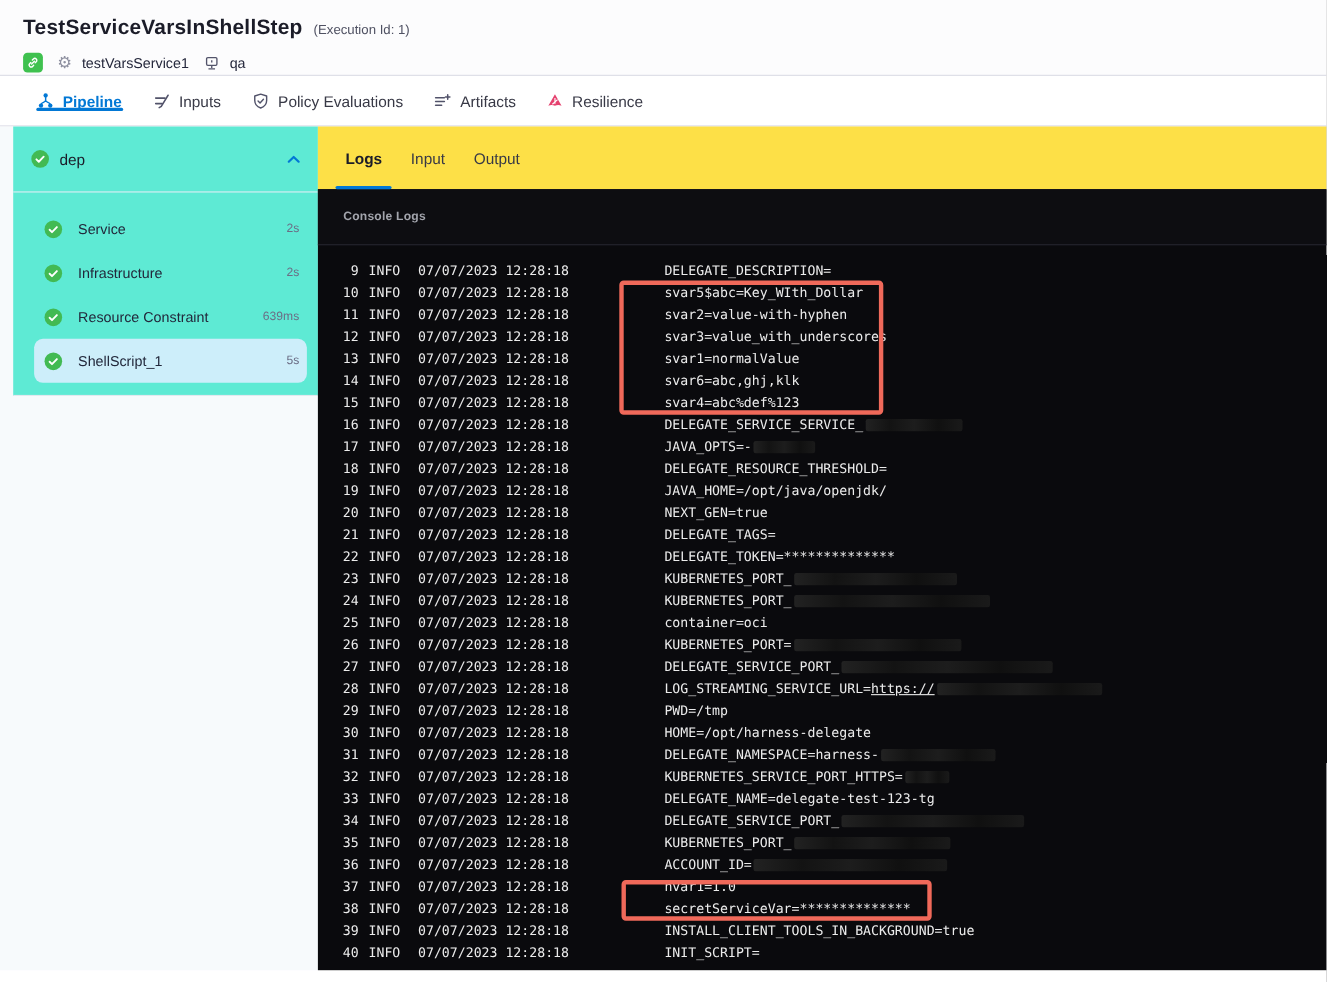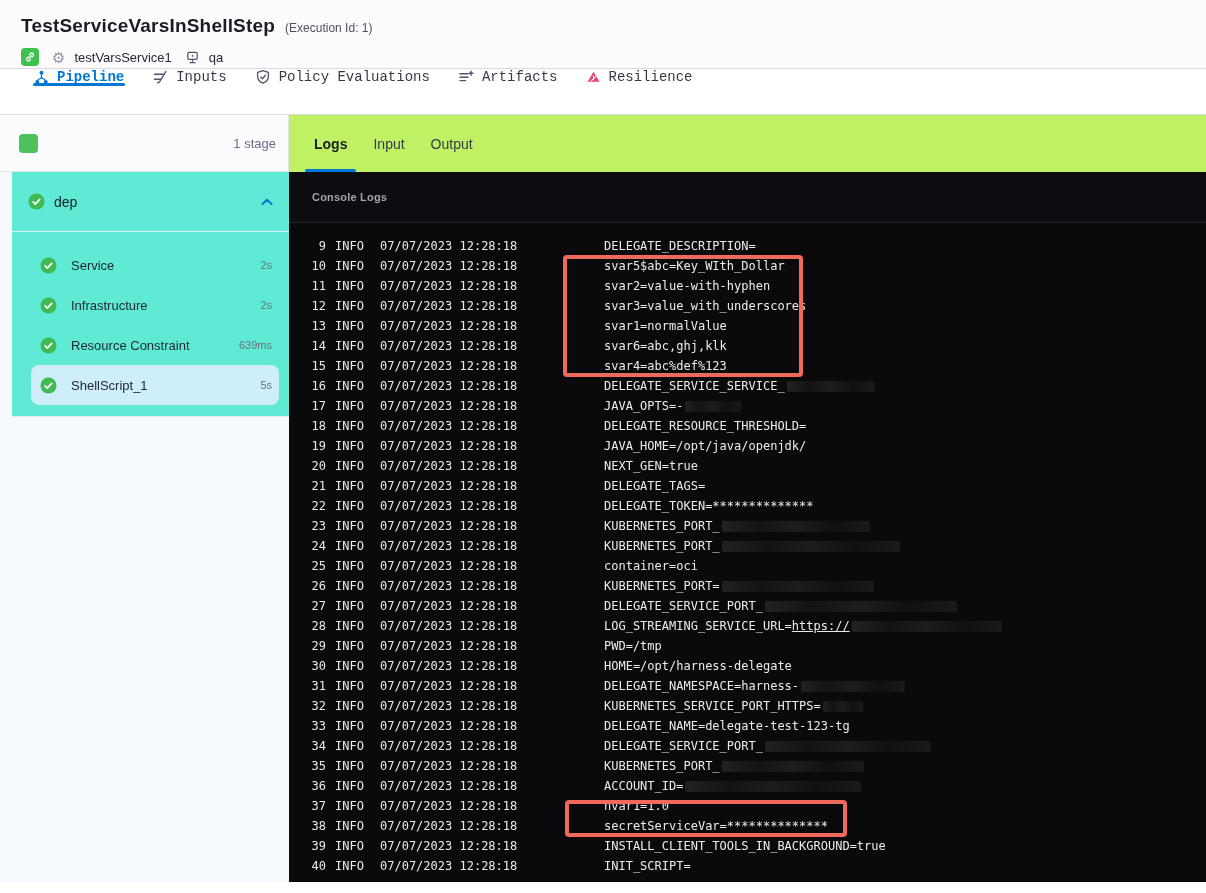--- a/index.html
+++ b/index.html
@@ -12,22 +12,22 @@
   .page-title { font-size:19px; font-weight:bold; color:#1b1c28; letter-spacing:.2px; }
   .execution-id { font-size:12px; color:#4f5162; }
   .meta-row { display:flex; align-items:center; margin-top:11px; gap:9px; }
   .service-badge { width:18px; height:18px; border-radius:4px; background:#3fc14f;
     display:flex; align-items:center; justify-content:center; flex:none; }
   .gear { font-size:15px; color:#8e90a0; line-height:1; margin-left:4px; }
   .meta-name { font-size:13px; color:#25283c; }
   .env-icon { margin-left:4px; display:flex; }
 
   
-  .nav-tabs { height:46px; display:flex; align-items:flex-start; gap:28px; padding-left:34px;
-    background:#fff; border-bottom:1px solid #d9dae4;font-family:Liberation Mono, monospace; }
+  .nav-tabs { height:46px; display:flex; align-items:center; gap:28px; padding-left:34px;
+    background:#fff; border-bottom:1px solid #d9dae4; }
   .nav-tab { display:flex; align-items:center; gap:8px; font-size:14px; color:#383946;
     position:relative; cursor:pointer; white-space:nowrap; }
   .nav-tab.active { color:#0278d5; font-weight:bold; }
   .nav-tab.active::after { content:""; position:absolute; left:-1px; right:-1px; bottom:-1px;
     height:3px; background:#0278d5; border-radius:2px; }
 
   
   .content { display:flex; height:767px; }
 
   
@@ -44,21 +44,21 @@
   .steps { padding:13px 0 11px; }
   .step-row { height:40px; display:flex; align-items:center; margin:0 10px 0 19px;
     padding:0 7px 0 9px; border-radius:8px; cursor:pointer; }
   .step-row.selected { background:#cdeefa; }
   .step-name { flex:1; margin-left:14px; font-size:13px; color:#22283b; }
   .step-duration { font-size:11px; color:#6b6d85; }
   .sidebar-rest { flex:1; background:#f7fafc; }
 
   
   .main { flex:1; min-width:0; display:flex; flex-direction:column; }
-  .log-tabs { height:57px; flex:none; background:#bef264; display:flex; align-items:stretch;
+  .log-tabs { height:57px; flex:none; background:#fde047; display:flex; align-items:stretch;
     gap:26px; padding-left:25px; }
   .log-tab { display:flex; align-items:center; font-size:14px; color:#383946;
     position:relative; cursor:pointer; }
   .log-tab.active { color:#1b1c28; font-weight:bold; }
   .log-tab.active::after { content:""; position:absolute; left:-9px; right:-9px; bottom:0;
     height:3px; background:#0278d5; border-radius:2px; }
 
   .console { flex:1; background:#0a0a0d; display:flex; flex-direction:column; min-height:0; }
   .console-header { height:51px; flex:none; display:flex; align-items:center; padding-left:23px;
     background:#0d0d11; border-bottom:1px solid #26262e; color:#a2a4ac; font-weight:bold;
@@ -152,24 +152,20 @@
         <path d="M8 5.5v5.5M5.5 11.5l5-4.5" stroke="#fff" stroke-width="1.1"></path>
       </svg>
     </span>
     <span>Resilience</span>
   </div>
 </div>
 
 <div class="content">
 
   <div class="sidebar">
-    <div class="stage-header">
-      <span class="stage-square"></span>
-      <span class="stage-count">1 stage</span>
-    </div>
 
     <div class="dep-section">
       <div class="dep-header">
         <span>
           <svg width="17" height="17" viewBox="0 0 18 18">
             <circle cx="9" cy="9" r="8.5" fill="#42ba53"></circle>
             <path d="M5.4 9.4l2.3 2.3 4.7-4.9" stroke="#fff" stroke-width="1.8" fill="none" stroke-linecap="round" stroke-linejoin="round"></path>
           </svg>
         </span>
         <span class="dep-label">dep</span>

